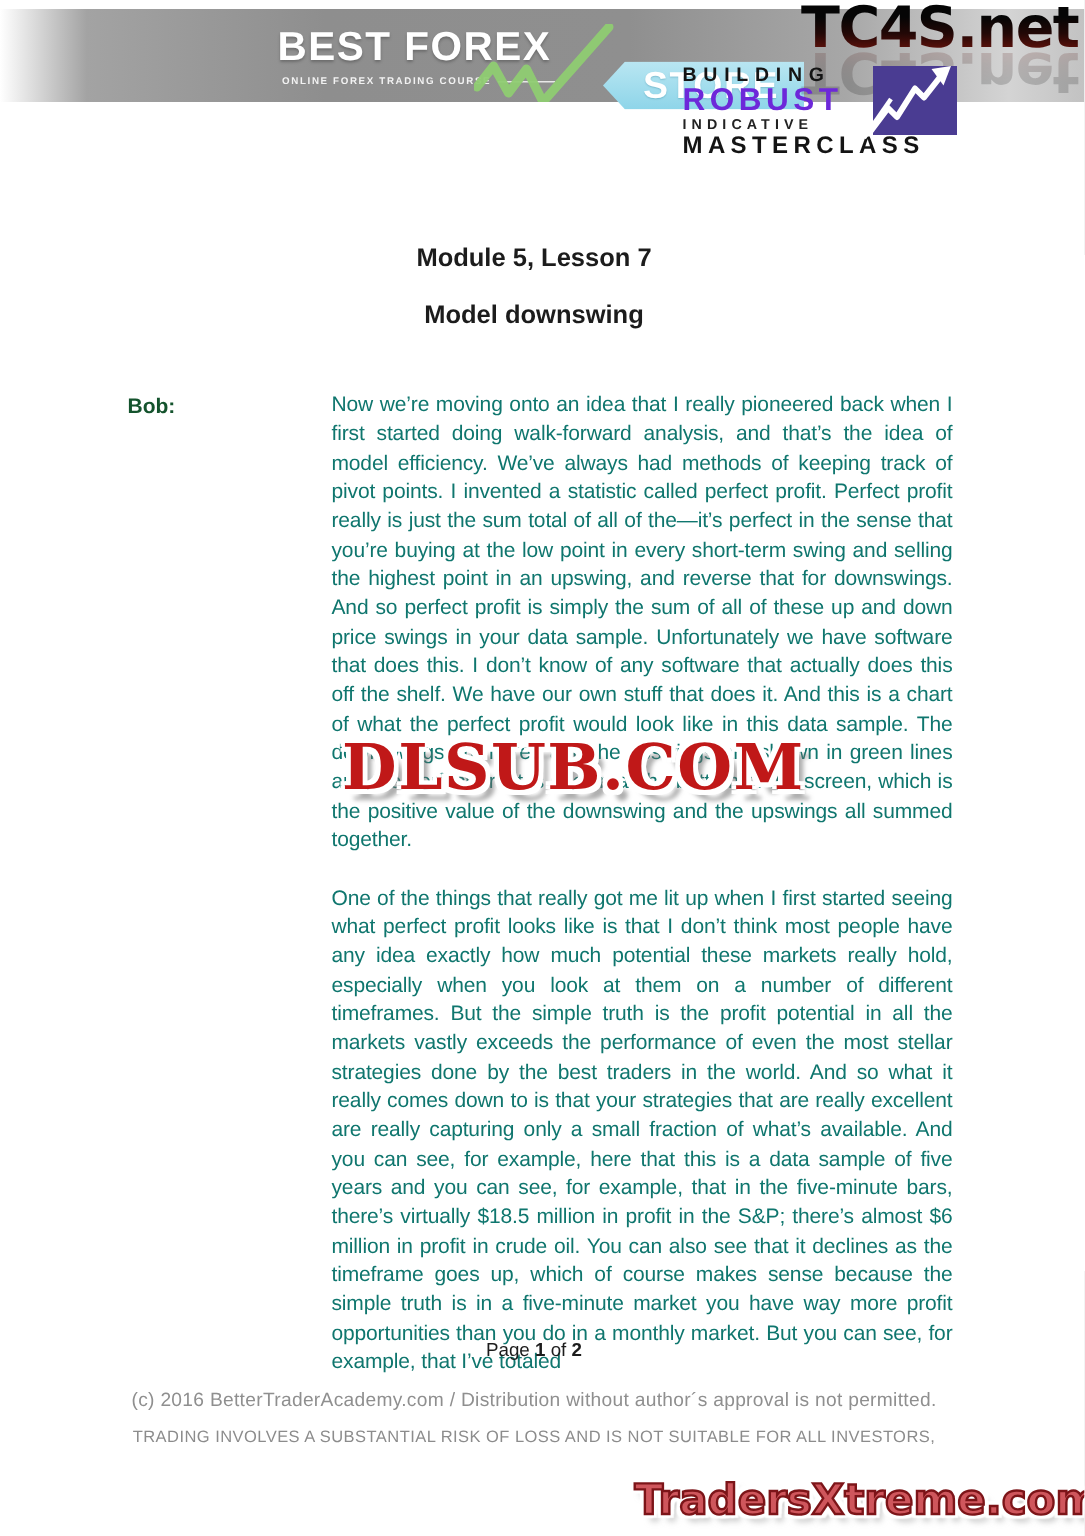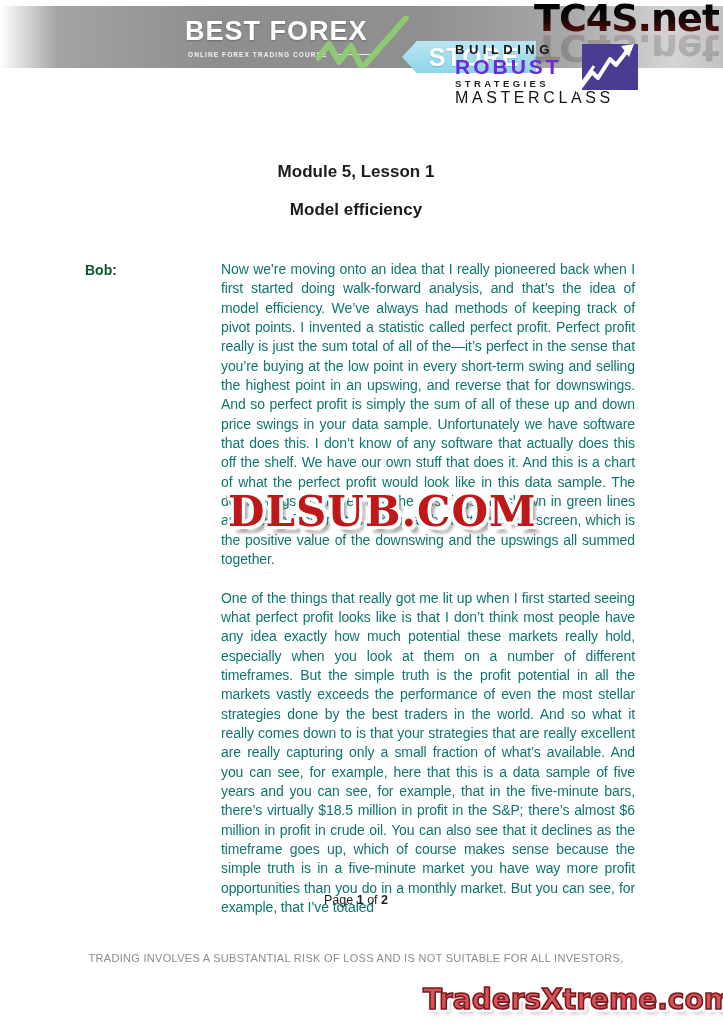--- a/index.html
+++ b/index.html
@@ -48,21 +48,21 @@
   }
   .tc4s { top:-4px; }
   .tc4s-reflect { top:26px; transform:scaleY(-1); opacity:.17; }
 
   
   .mclass { position:absolute; left:455px; top:42px; width:186px; height:68px; }
   .mc-row { position:absolute; left:0; white-space:nowrap; color:#141414; }
   .mc-building  { top:0;    font-size:13px;  font-weight:bold; letter-spacing:4.5px; }
   .mc-robust    { top:13px; font-size:21px;  font-weight:bold; letter-spacing:3px; color:#6d28d9; }
   .mc-strategies{ top:36px; font-size:9.5px; letter-spacing:3.4px; font-weight:bold; color:#222; }
-  .mc-masterclass{ top:47px; font-size:16px; font-weight:normal; letter-spacing:3.6px; }
+  .mc-masterclass{ top:47px; font-size:16px; font-weight:bold; letter-spacing:3.6px; }
   .mc-square { position:absolute; left:121px; top:0px; }
 
   
   .doc-title { position:absolute; left:0; width:712px; text-align:center; font-size:17px; font-weight:bold; color:#1c1c1c; }
   .doc-title.t1 { top:162px; }
   .doc-title.t2 { top:200px; }
 
   
   .speaker { position:absolute; left:85px; top:262px; font-size:14px; font-weight:bold; color:#14532d;text-align:right; }
   .body-col { position:absolute; left:221px; top:260px; width:414px; }
@@ -128,44 +128,45 @@
       <span>STORE</span>
     </div>
   </div>
 
   <div class="tc4s">TC4S.net</div>
   <div class="tc4s-reflect">TC4S.net</div>
 
   <div class="mclass">
     <div class="mc-row mc-building">BUILDING</div>
     <div class="mc-row mc-robust">ROBUST</div>
-    <div class="mc-row mc-strategies">STRATEGIES</div>
+    <div class="mc-row mc-strategies">INDICATIVE</div>
     <div class="mc-row mc-masterclass">MASTERCLASS</div>
     <svg class="mc-square" width="64" height="52" viewBox="0 0 64 52">
       <rect x="6" y="2" width="56" height="46" fill="#4a3c92"></rect>
       <line x1="0" y1="50" x2="18" y2="24" stroke="#ffffff" stroke-width="3"></line>
       <polyline points="4,46 16,30 22,36 34,17 40,23 51,9" fill="none" stroke="#ffffff" stroke-width="4" stroke-linejoin="round" stroke-linecap="round"></polyline>
       <polygon points="45,4 58,2 53,15" fill="#ffffff"></polygon>
     </svg>
   </div>
 
-  <div class="doc-title t1">Module 5, Lesson 1</div>
-  <div class="doc-title t2">Model efficiency</div>
+  <div class="doc-title t1">Module 5, Lesson 7</div>
+  <div class="doc-title t2">Model downswing</div>
 
   <div class="speaker">Bob:</div>
   <div class="body-col">
     <p>Now we’re moving onto an idea that I really pioneered back when I first started doing walk-forward analysis, and that’s the idea of model efficiency. We’ve always had methods of keeping track of pivot points. I invented a statistic called perfect profit. Perfect profit really is just the sum total of all of the—it’s perfect in the sense that you’re buying at the low point in every short-term swing and selling the highest point in an upswing, and reverse that for downswings. And so perfect profit is simply the sum of all of these up and down price swings in your data sample. Unfortunately we have software that does this. I don’t know of any software that actually does this off the shelf. We have our own stuff that does it. And this is a chart of what the perfect profit would look like in this data sample. The downswings are in red and the upswings are shown in green lines and the perfect profit is shown at the bottom of the screen, which is the positive value of the downswing and the upswings all summed together.</p>
     <p>One of the things that really got me lit up when I first started seeing what perfect profit looks like is that I don’t think most people have any idea exactly how much potential these markets really hold, especially when you look at them on a number of different timeframes. But the simple truth is the profit potential in all the markets vastly exceeds the performance of even the most stellar strategies done by the best traders in the world. And so what it really comes down to is that your strategies that are really excellent are really capturing only a small fraction of what’s available. And you can see, for example, here that this is a data sample of five years and you can see, for example, that in the five-minute bars, there’s virtually $18.5 million in profit in the S&amp;P; there’s almost $6 million in profit in crude oil. You can also see that it declines as the timeframe goes up, which of course makes sense because the simple truth is in a five-minute market you have way more profit opportunities than you do in a monthly market. But you can see, for example, that I’ve totaled</p>
   </div>
 
   <div class="dlsub">DLSUB.COM</div>
 
   <div class="page-label">
     <span>Page</span>
     <b>1</b>
     <span>of</span>
     <b>2</b>
   </div>
+  <div class="copyright">(c) 2016 BetterTraderAcademy.com / Distribution without author´s approval is not permitted.</div>
   <div class="disclaimer disc1">TRADING INVOLVES A SUBSTANTIAL RISK OF LOSS AND IS NOT SUITABLE FOR ALL INVESTORS,</div>
 
   <div class="txtreme">TradersXtreme.com</div>
 
 </div>
 
 </body></html>

